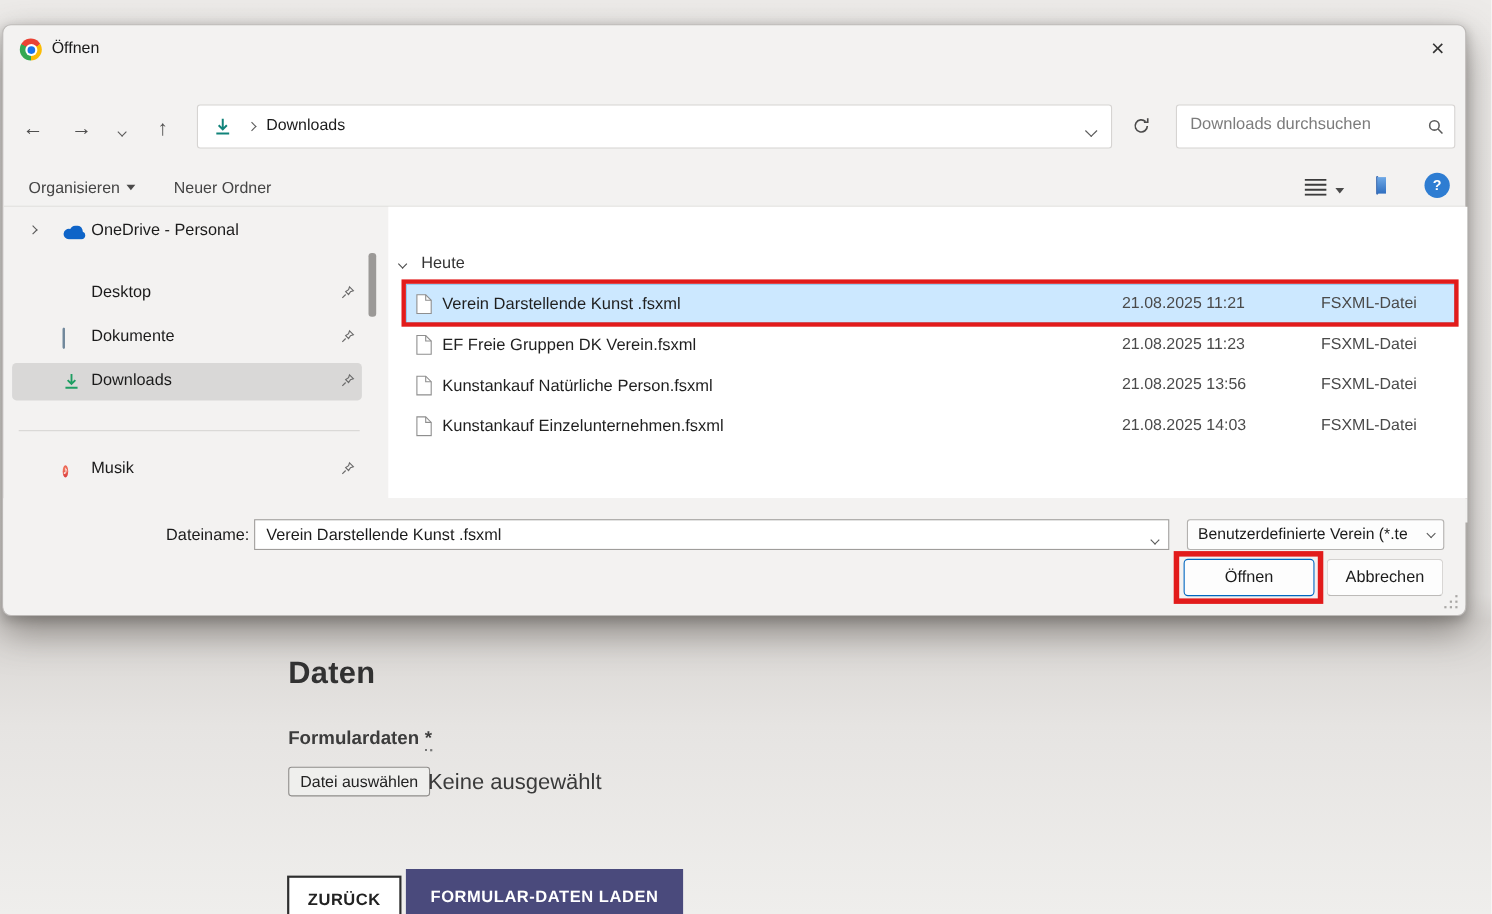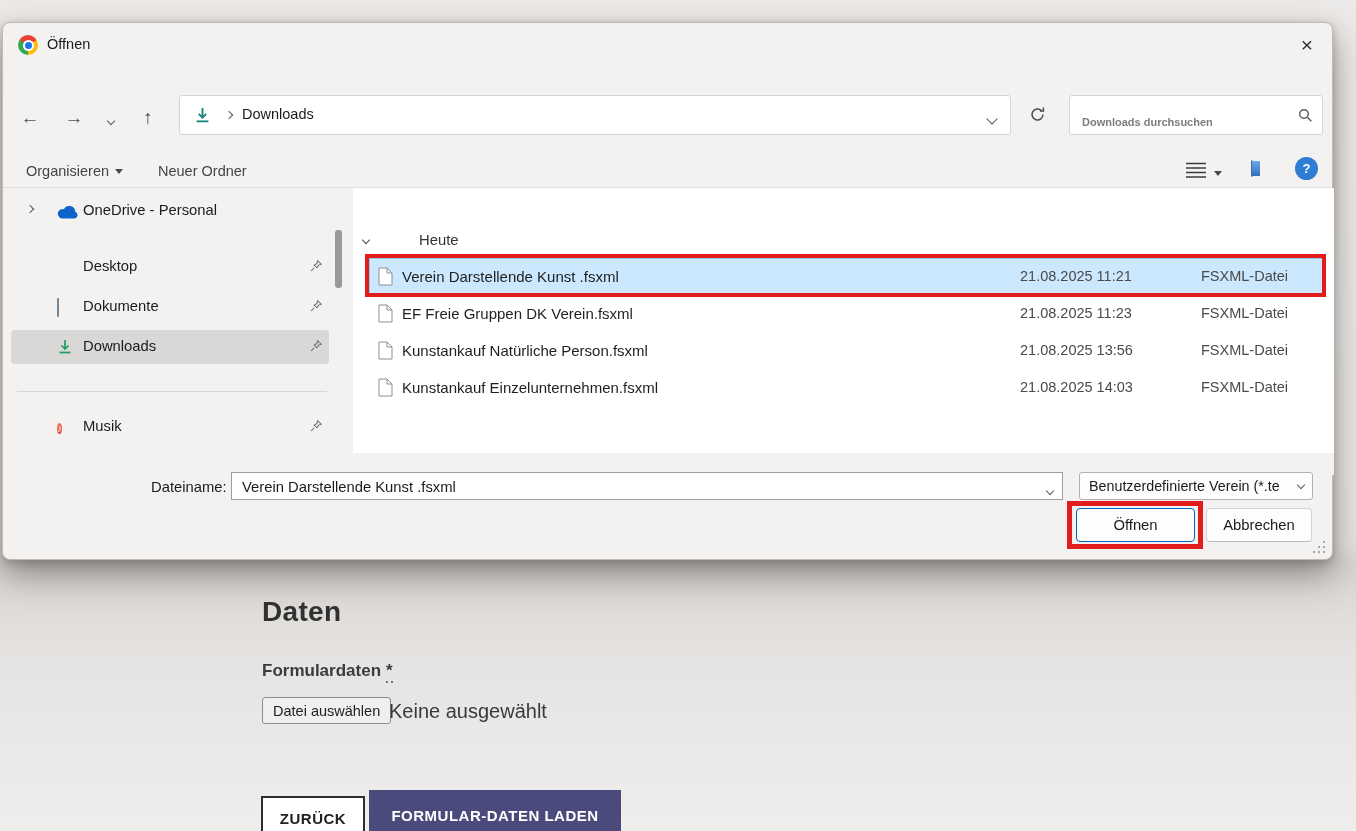--- a/index.html
+++ b/index.html
@@ -31,22 +31,22 @@
     font-size:19px;line-height:30px;text-align:center;padding:0;cursor:pointer;}
   .addressbar{position:absolute;left:176px;top:72px;width:832px;height:40px;background:#fff;
     border:1px solid #d6d4d2;border-radius:3px;box-sizing:border-box;}
   .crumb-ico{position:absolute;left:14px;top:11px;}
   .crumb-sep{position:absolute;left:46px;top:16px;}
   .crumb-txt{position:absolute;left:62px;top:10px;font-size:14.5px;color:#1b1b1b;}
   .addr-drop{position:absolute;right:14px;top:15px;border:0;background:transparent;padding:0;cursor:pointer;}
   .refresh{position:absolute;left:1018px;top:77px;width:32px;height:30px;border:0;background:transparent;padding:6px;cursor:pointer;}
   .searchbox{position:absolute;left:1066px;top:72px;width:254px;height:40px;background:#fff;
     border:1px solid #d6d4d2;border-radius:3px;box-sizing:border-box;}
-  .searchbox input{position:absolute;left:10px;top:11px;width:200px;height:28px;border:0;outline:none;
-    font-family:"Liberation Sans",sans-serif;font-size:11px;color:#333;background:transparent;font-weight:bold;}
+  .searchbox input{position:absolute;left:10px;top:1px;width:200px;height:28px;border:0;outline:none;
+    font-family:"Liberation Sans",sans-serif;font-size:15px;color:#333;background:transparent;}
   .searchbox input::placeholder{color:#7c7c7c;}
   .search-ico{position:absolute;right:9px;top:12px;}
 
   
   .toolbar-sep{position:absolute;left:0;top:164px;width:100%;height:1px;background:#e2e0de;}
   .tbtn{position:absolute;top:135px;height:26px;border:0;background:transparent;font-family:"Liberation Sans",sans-serif;
     font-size:14.5px;color:#454545;cursor:pointer;padding:0 4px;}
   .caret{display:inline-block;width:0;height:0;border-left:4px solid transparent;border-right:4px solid transparent;
     border-top:5px solid #4a4a4a;margin-left:6px;vertical-align:2px;}
   .viewbtn{position:absolute;top:136px;border:0;background:transparent;padding:2px;cursor:pointer;}
@@ -68,21 +68,21 @@
   .one-chv{position:absolute;left:16px;top:12px;}
   .vscroll{position:absolute;left:329px;top:0;width:9px;height:100%;}
   .vthumb{position:absolute;left:1px;top:42px;width:7px;height:58px;background:#9b9997;border-radius:3px;cursor:pointer;}
 
   .listarea{position:absolute;left:348px;top:0;width:981px;height:265px;background:#fff;}
   .lhead{position:absolute;left:0;top:0;width:100%;height:33px;border-bottom:1px solid #ededed;}
   .hcol{position:absolute;top:8px;font-size:14.3px;color:#5d6878;cursor:pointer;}
   .hsep{position:absolute;top:4px;width:1px;height:24px;background:#e4e4e4;}
   .sortc{position:absolute;left:746px;top:1px;}
   .group{position:absolute;left:10px;top:44px;height:22px;cursor:pointer;}
-  .group .g-lbl{position:absolute;left:20px;top:0;font-size:14.8px;color:#333;margin-left:36px;}
+  .group .g-lbl{position:absolute;left:20px;top:0;font-size:14.8px;color:#333;}
   .frow{position:absolute;left:16px;width:954px;height:36px;cursor:pointer;border:1px solid transparent;box-sizing:border-box;}
   .frow .fico{position:absolute;left:8px;top:8px;}
   .frow .fname{position:absolute;left:32px;top:9px;font-size:15px;color:#1f1f1f;white-space:nowrap;}
   .frow .fdate{position:absolute;left:650px;top:9px;font-size:14.5px;color:#4a4a4a;white-space:nowrap;}
   .frow .ftype{position:absolute;left:831px;top:9px;font-size:14.5px;color:#4a4a4a;white-space:nowrap;}
   .frow.sel{background:#cce8ff;border:1px solid #93c9ef;}
   .r1{top:70px}.r2{top:107px}.r3{top:144px}.r4{top:181px}
   .redbox-row{position:absolute;left:12px;top:66px;width:961px;height:43px;border:4px solid #e21b1b;box-sizing:border-box;pointer-events:none;z-index:5;}
   .hscroll{position:absolute;left:0;top:265px;width:981px;height:22px;background:#f1f0ef;}
   .hthumb{position:absolute;left:2px;top:7px;width:858px;height:9px;background:#8f8d8b;border-radius:4px;cursor:pointer;}

